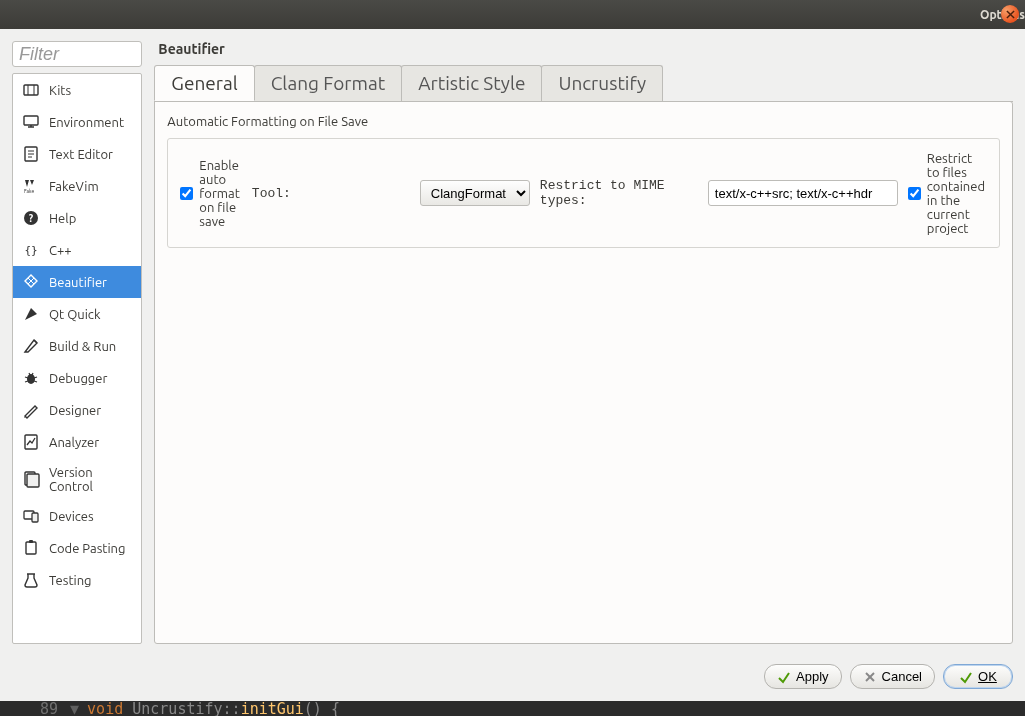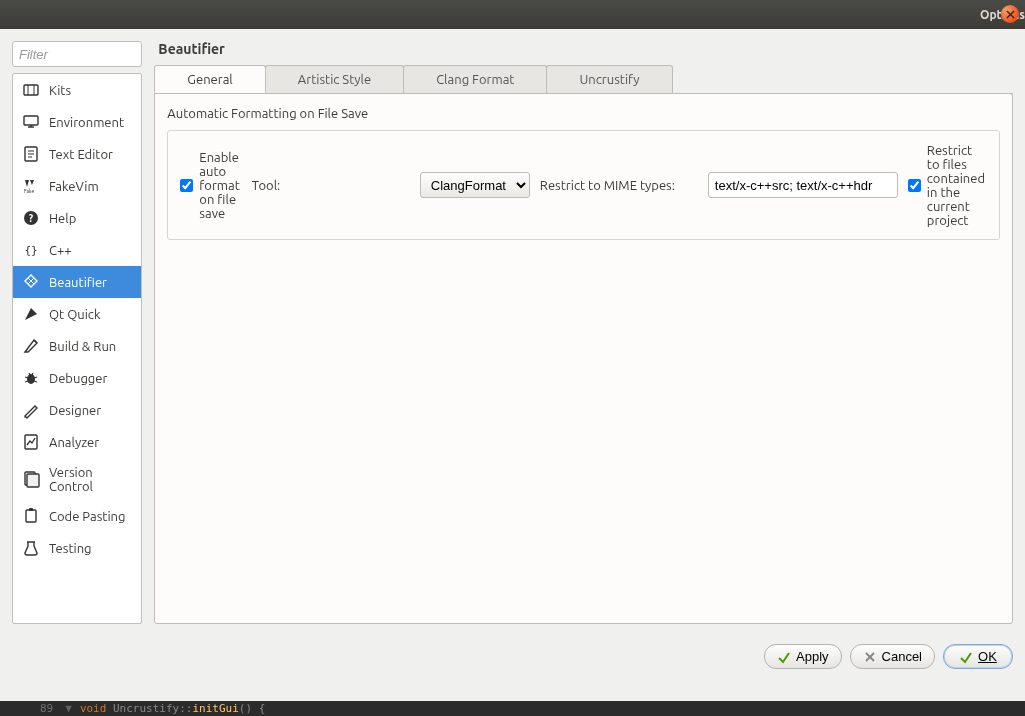--- a/index.html
+++ b/index.html
@@ -48,21 +48,21 @@
 }
 .sidebar {
   width: 166px;
   display: flex;
   flex-direction: column;
 }
 .filter {
   width: 100%;
   height: 26px;
   padding: 3px 6px;
-  font-size: 13px;
+  font-size: 18px;
   border: 1px solid #c0bfbb;
   border-radius: 3px;
   background: #fff;
   margin-bottom: 6px;
 }
 .filter::placeholder { color: #999; font-style: italic; }
 .catlist {
   flex: 1;
   border: 1px solid #c0bfbb;
   background: #fff;
@@ -106,26 +106,26 @@
 }
 .tabbar {
   display: flex;
   border-bottom: 1px solid #bdbcb8;
   gap: 0;
   position: relative;
   z-index: 2;
   margin-bottom: -1px;
 }
 .tab {
-  padding: 6px 32px;
+  padding: 6px 16px;
   border: 1px solid #bdbcb8;
   border-bottom: none;
   background: #e7e6e2;
   cursor: pointer;
-  font-size: 13px;
+  font-size: 19px;
   margin-right: -1px;
   border-radius: 3px 3px 0 0;
 }
 .tab.active {
   background: #fdfcfb;
   border-bottom: 1px solid #fdfcfb;
   position: relative;
 }
 .tab:not(.active) { color: #555; }
 .tabpane {
@@ -141,21 +141,21 @@
 .group-title { font-size: 13px; margin-bottom: 10px; }
 .group-box {
   border: 1px solid #d6d5d1;
   border-radius: 3px;
   padding: 12px;
   display: flex;
   flex-direction: row;
   gap: 10px;
 }
 .row { display: flex; align-items: center; gap: 8px; }
-.row label.formlabel { width: 160px; }
+.row label.formlabel { width: 160px; font-family: Liberation Mono, monospace; }
 .checkbox-row { display: flex; align-items: center; gap: 6px; }
 .checkbox-row input[type=checkbox] { width: 15px; height: 15px; }
 select.formselect, input.forminput {
   flex: 1;
   height: 26px;
   border: 1px solid #bdbcb8;
   border-radius: 3px;
   padding: 2px 6px;
   font-size: 13px;
   background: #fff;
@@ -182,27 +182,26 @@
   min-width: 70px;
   justify-content: center;
 }
 .btn.default { border: 1px solid #7fa8d6; box-shadow: 0 0 0 1px #bcd4ee inset; }
 .btn svg { width: 14px; height: 14px; }
 .code-strip {
   height: 15px;
   background: #2b2b2b;
   color: #888;
   font-family: monospace;
-  font-size: 11px;
+  font-size: 15px;
   padding: 0 40px;
   overflow: hidden;
   white-space: nowrap;
   display: flex;
   align-items: center;
-  margin-top: 20px;
 }
 .code-strip .ln { color: #707070; margin-right: 12px; }
 .code-strip .arrow { color: #606060; margin-right: 8px; }
 .code-strip .kw { color: #cc7832; }
 .code-strip .fn { color: #ffc66d; }
 </style>
 </head>
 <body>
 
 <div class="titlebar">
@@ -340,20 +339,29 @@
             <svg viewBox="0 0 18 18">
               <rect x="3" y="2" width="10" height="13" rx="1" fill="none" stroke="#333" stroke-width="1.4"></rect>
               <rect x="5" y="4" width="12" height="13" rx="1" fill="#f0f0ef" stroke="#333" stroke-width="1.4"></rect>
             </svg>
           </span>
         <span>Version Control</span>
       </div>
       <div class="catitem">
         <span class="caticon">
             <svg viewBox="0 0 18 18">
+              <rect x="2" y="4" width="10" height="8" rx="1" fill="none" stroke="#333" stroke-width="1.3"></rect>
+              <rect x="10" y="6" width="6" height="9" rx="1" fill="#f0f0ef" stroke="#333" stroke-width="1.3"></rect>
+            </svg>
+          </span>
+        <span>Devices</span>
+      </div>
+      <div class="catitem">
+        <span class="caticon">
+            <svg viewBox="0 0 18 18">
               <rect x="4" y="3" width="10" height="12" rx="1" fill="none" stroke="#333" stroke-width="1.4"></rect>
               <rect x="7" y="1" width="4" height="3" rx="1" fill="#333"></rect>
             </svg>
           </span>
         <span>Code Pasting</span>
       </div>
       <div class="catitem">
         <span class="caticon">
             <svg viewBox="0 0 18 18">
               <path d="M6 3 L6 7 L3 14 Q3 16 5 16 L13 16 Q15 16 15 14 L12 7 L12 3" fill="none" stroke="#333" stroke-width="1.4"></path>
@@ -362,22 +370,22 @@
           </span>
         <span>Testing</span>
       </div>
     </div>
   </div>
 
   <div class="main">
     <div class="page-title">Beautifier</div>
     <div class="tabbar">
       <div class="tab active"><span>General</span></div>
+      <div class="tab"><span>Clang Format</span></div>
       <div class="tab"><span>Artistic Style</span></div>
-      <div class="tab"><span>Clang Format</span></div>
       <div class="tab"><span>Uncrustify</span></div>
     </div>
     <div class="tabpane">
       <div class="group-title">Automatic Formatting on File Save</div>
       <div class="group-box">
         <div class="checkbox-row">
           <input type="checkbox" checked="" style="">
           <label>Enable auto format on file save</label>
         </div>
         <div class="row">

